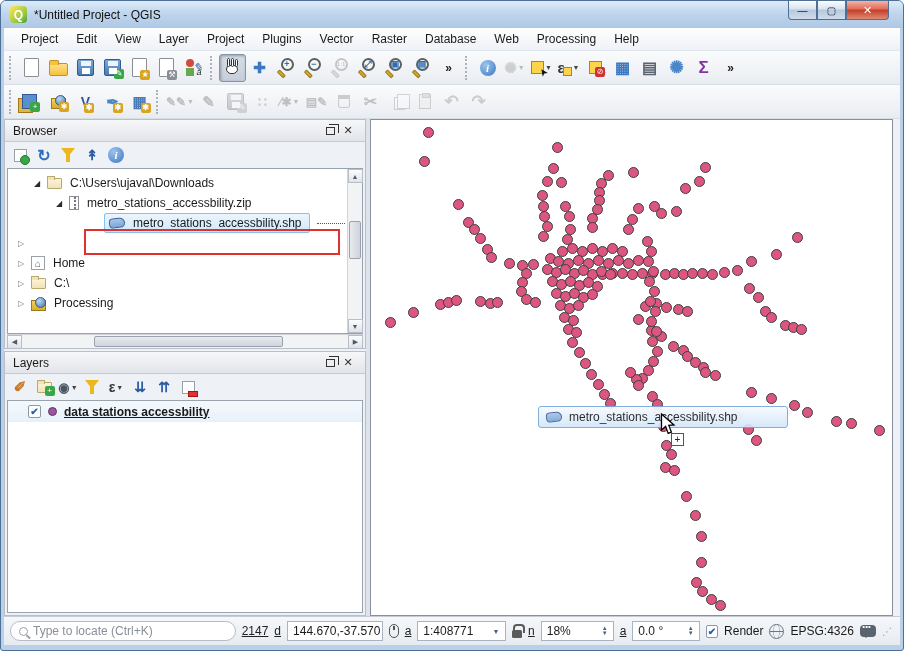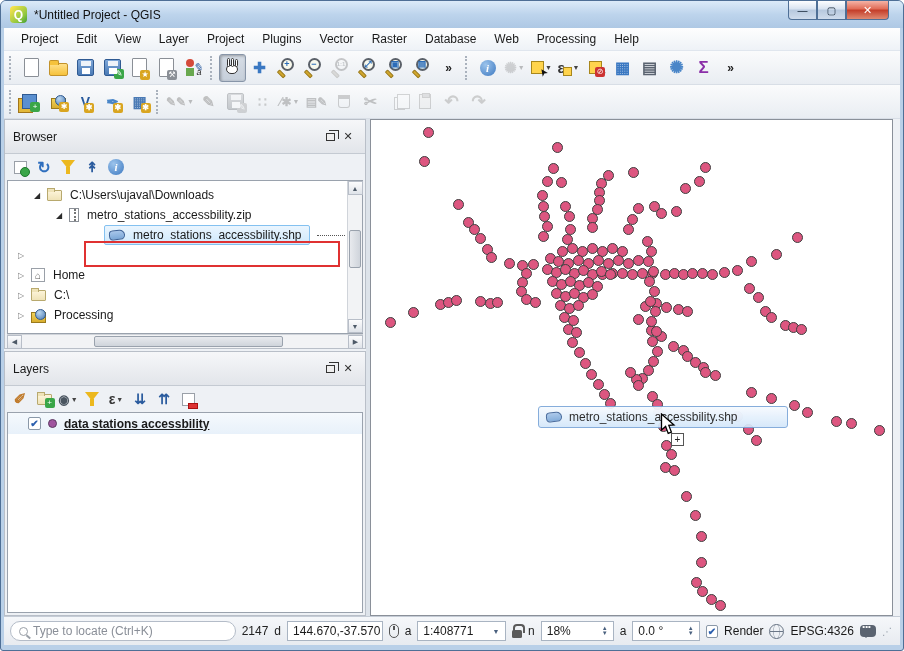--- a/index.html
+++ b/index.html
@@ -85,21 +85,21 @@
 
   
   .content { position:absolute; left:3px; right:3px; top:27px; bottom:5px; display:flex; flex-direction:column; background:#eef1f5; }
   .main { flex:1; display:flex; min-height:0; }
   .left-col { width:362px; display:flex; flex-direction:column; background:#eef1f5; }
   .splitter { width:4px; background:#dde3ea; }
 
   .panel { display:flex; flex-direction:column; border:1px solid #b9bfc8; background:#eef1f5; }
   .panel.browser { height:230px; }
   .panel.layers { flex:1; margin-top:2px; }
-  .panel-header { height:34px; display:flex; align-items:center; padding:0 8px; background:linear-gradient(#f6f7f9,#e2e5ea); border-bottom:1px solid #c4cad2; }
+  .panel-header { height:22px; display:flex; align-items:center; padding:0 8px; background:linear-gradient(#f6f7f9,#e2e5ea); border-bottom:1px solid #c4cad2; }
   .panel-title { flex:1; font-size:12px; }
   .ph-btn { width:18px; height:16px; display:flex; align-items:center; justify-content:center; color:#333; font-size:11px; }
   .i-float { width:9px; height:8px; border:1.5px solid #333; position:relative; background:#eee; }
   .i-float::before { content:""; position:absolute; left:2px; top:-4px; width:9px; height:8px; border:1.5px solid #333; border-bottom:none; border-left:none; }
   .panel-tools { height:26px; display:flex; align-items:center; gap:2px; padding:0 4px; }
   .pt-btn { min-width:22px; height:22px; display:flex; align-items:center; justify-content:center; border-radius:2px; }
 
   .tree-wrap { flex:1; display:flex; min-height:0; background:#fff; border:1px solid #9aa2ad; margin:0 2px; }
   .tree { flex:1; position:relative; overflow:hidden; padding-top:4px; }
   .tree-row { height:20px; display:flex; align-items:center; gap:5px; white-space:nowrap; position:relative; }
@@ -135,21 +135,21 @@
     background:linear-gradient(#f6fafe,#d4e7fa); border:1px solid #7da7d9; border-radius:3px; opacity:.93; z-index:3; }
   .drag-tip .t-shp { flex:none; }
   .cursor-svg { position:absolute; left:289px; top:293px; z-index:6; }
   .plus-box { position:absolute; left:300px; top:313px; width:13px; height:13px; border:1px solid #555; background:#fff; display:flex; align-items:center; justify-content:center; font-size:10px; color:#222; z-index:6; }
 
   
   .statusbar { height:29px; display:flex; align-items:center; gap:6px; padding:0 8px 0 6px; background:linear-gradient(#f5f7fa,#e7ebf0); border-top:1px solid #c5ccd6; }
   .locator { width:236px; height:20px; border:1px solid #b4bcc8; border-radius:10px; background:#fff; display:flex; align-items:center; gap:5px; padding:0 8px; color:#8a8f98; }
   .loc-mag { width:9px; height:9px; border:1.5px solid #9aa0a8; border-radius:50%; position:relative; flex:none; }
   .loc-mag::after { content:""; position:absolute; right:-4px; bottom:-3px; width:5px; height:1.5px; background:#9aa0a8; transform:rotate(40deg); }
-  .sb-frag { color:#222; }
+  .sb-frag { color:#222;text-decoration:underline; }
   .sb-box { height:20px; background:#fff; border:1px solid #a9b4c2; display:flex; align-items:center; padding:0 5px; gap:4px; }
   .spin { display:flex; flex-direction:column; justify-content:center; font-size:6px; color:#49607e; line-height:5px; }
   .i-mouse { width:10px; height:14px; border:1.7px solid #555; border-radius:5px; position:relative; }
   .i-mouse::before { content:""; position:absolute; left:3px; top:1px; width:1.6px; height:4px; background:#555; }
   .i-lock { width:11px; height:8px; background:#5a5a5a; border-radius:1.5px; position:relative; margin-top:6px; }
   .i-lock::before { content:""; position:absolute; left:1.2px; top:-6px; width:8px; height:7px; border:2px solid #5a5a5a; border-bottom:none; border-radius:4px 4px 0 0; }
   .i-globe { width:15px; height:15px; border-radius:50%; border:1.6px solid #6a7686; position:relative; flex:none; }
   .i-globe::before { content:""; position:absolute; inset:-1px; border-radius:50%; border-left:1.4px solid #6a7686; border-right:1.4px solid #6a7686; transform:scaleX(.45); }
   .i-globe::after { content:""; position:absolute; left:0; right:0; top:50%; border-top:1.4px solid #6a7686; }
   .i-bubble { width:17px; height:12px; background:#5a6370; border-radius:4px; position:relative; }

